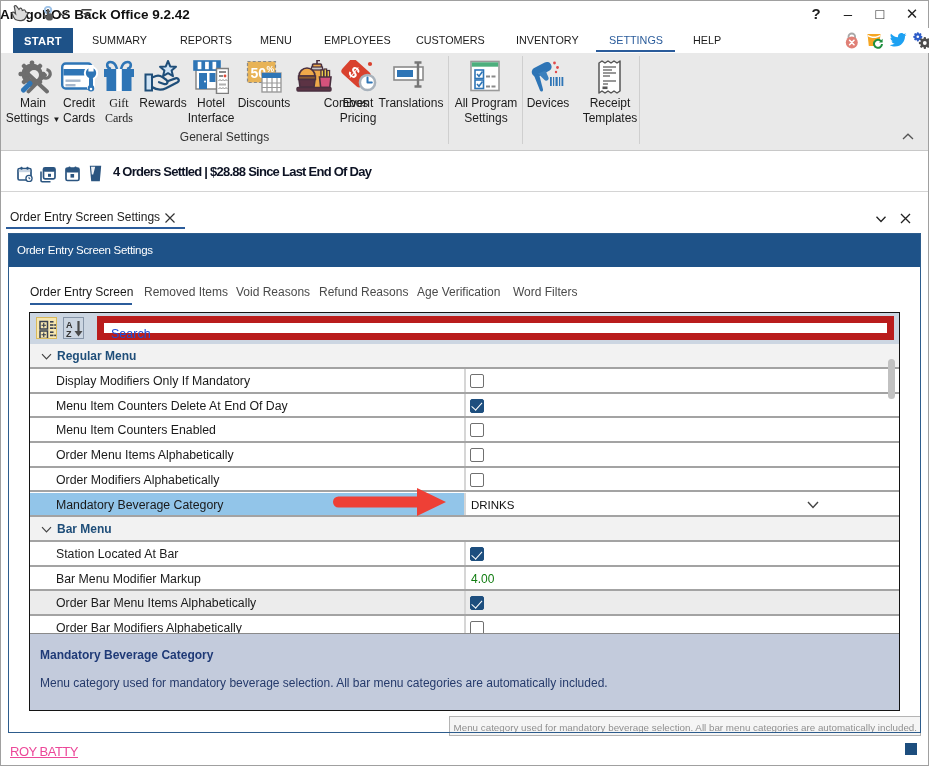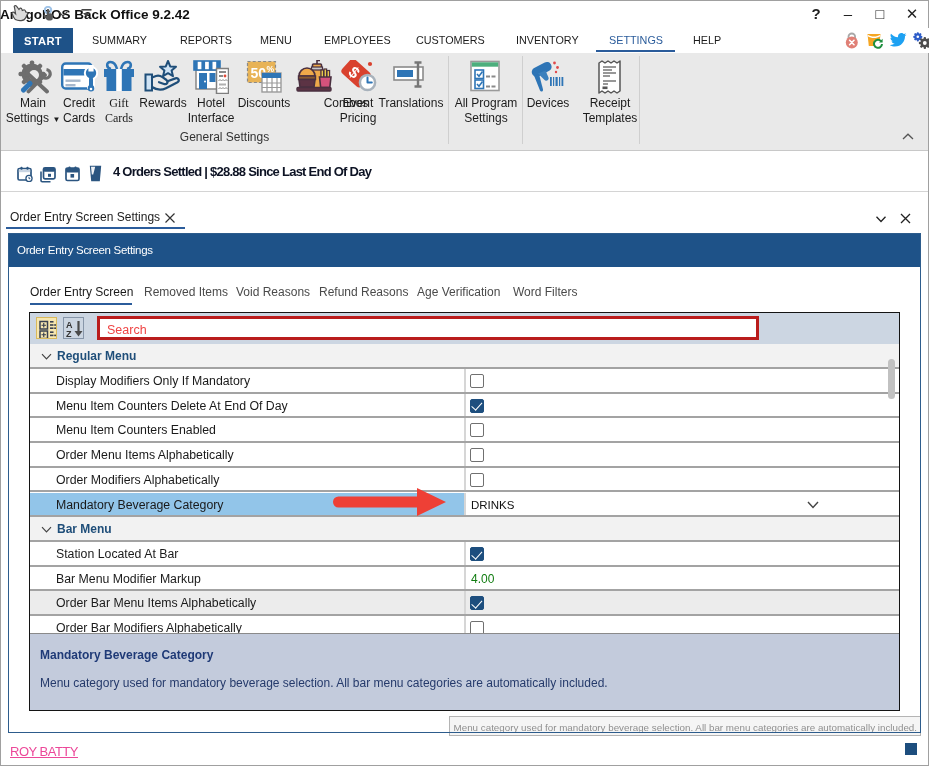--- a/index.html
+++ b/index.html
@@ -21,21 +21,21 @@
   #doctabline{position:absolute;left:6px;top:227px;width:179px;height:2px;background:#2b5c9b;}
   #dialog{position:absolute;left:8px;top:233px;width:913px;height:500px;border:1px solid #2d5c8c;box-sizing:border-box;background:#fff;}
   #dlghead{position:absolute;left:0;top:0;width:100%;height:33px;background:#1e5288;color:#fff;font-size:11.5px;letter-spacing:-0.3px;line-height:33px;padding-left:8px;box-sizing:border-box;}
   .dtab{position:absolute;top:51px;font-size:12px;color:#4a4a4a;}
   #dtabline{position:absolute;left:21px;top:69px;width:102px;height:2px;background:#2b5c9b;}
   #gridbox{position:absolute;left:29px;top:312px;width:871px;height:399px;border:1px solid #141414;box-shadow:inset 0 0 0 1px #141414;box-sizing:border-box;background:#fff;}
   #gridtool{position:absolute;left:0;top:0;width:100%;height:31px;background:#ccd6e2;}
   .gbtn{position:absolute;top:4px;width:21px;height:22px;box-sizing:border-box;overflow:hidden;}
   #gbtn1{left:6px;background:#f7e7b0;border:1px solid #d9b95c;}
   #gbtn2{left:33px;background:#ccd6e2;border:1px solid #8796a9;}
-  #searchbox{position:absolute;left:67px;top:3px;width:662px;height:24px;background:#fff;border:3px solid #b91c1c;box-sizing:border-box;font-size:12.5px;color:#ef4444;line-height:22px;padding-left:7px;}
+  #searchbox{position:absolute;left:67px;top:3px;width:797px;height:24px;background:#fff;border:7px solid #b91c1c;box-sizing:border-box;font-size:12.5px;color:#1d4ed8;line-height:22px;padding-left:7px;}
   #gridrows{position:absolute;left:0;top:31px;width:869px;height:289px;overflow:hidden;background:#fff;}
   .grow{position:absolute;left:0;width:100%;box-sizing:border-box;border-bottom:2px solid #a3a3a3;}
   .gcat{background:#f2f2f2;color:#1f4e79;font-weight:bold;font-size:12px;}
   .gcat .ct{position:absolute;left:27px;top:5px;}
   .glabel{position:absolute;left:26px;top:5px;font-size:12.3px;color:#1a1a1a;}
   .gdiv{position:absolute;left:434px;top:0;width:2px;height:100%;background:#d6d6d6;}
   .cb{position:absolute;left:440px;width:14px;height:14px;box-sizing:border-box;border:1px solid #707070;background:#fff;border-radius:2px;}
   .cb.on{background:#1d4e7e;border-color:#1d4e7e;}
   .cb.on:after{content:"";position:absolute;left:3.2px;top:0.8px;width:5px;height:8.5px;border:solid #fff;border-width:0 1.7px 1.7px 0;transform:rotate(42deg);}
   #descpanel{position:absolute;left:0;top:320px;width:869px;height:77px;background:#c3cbdc;border-top:1px solid #8a8a8a;box-sizing:border-box;}

